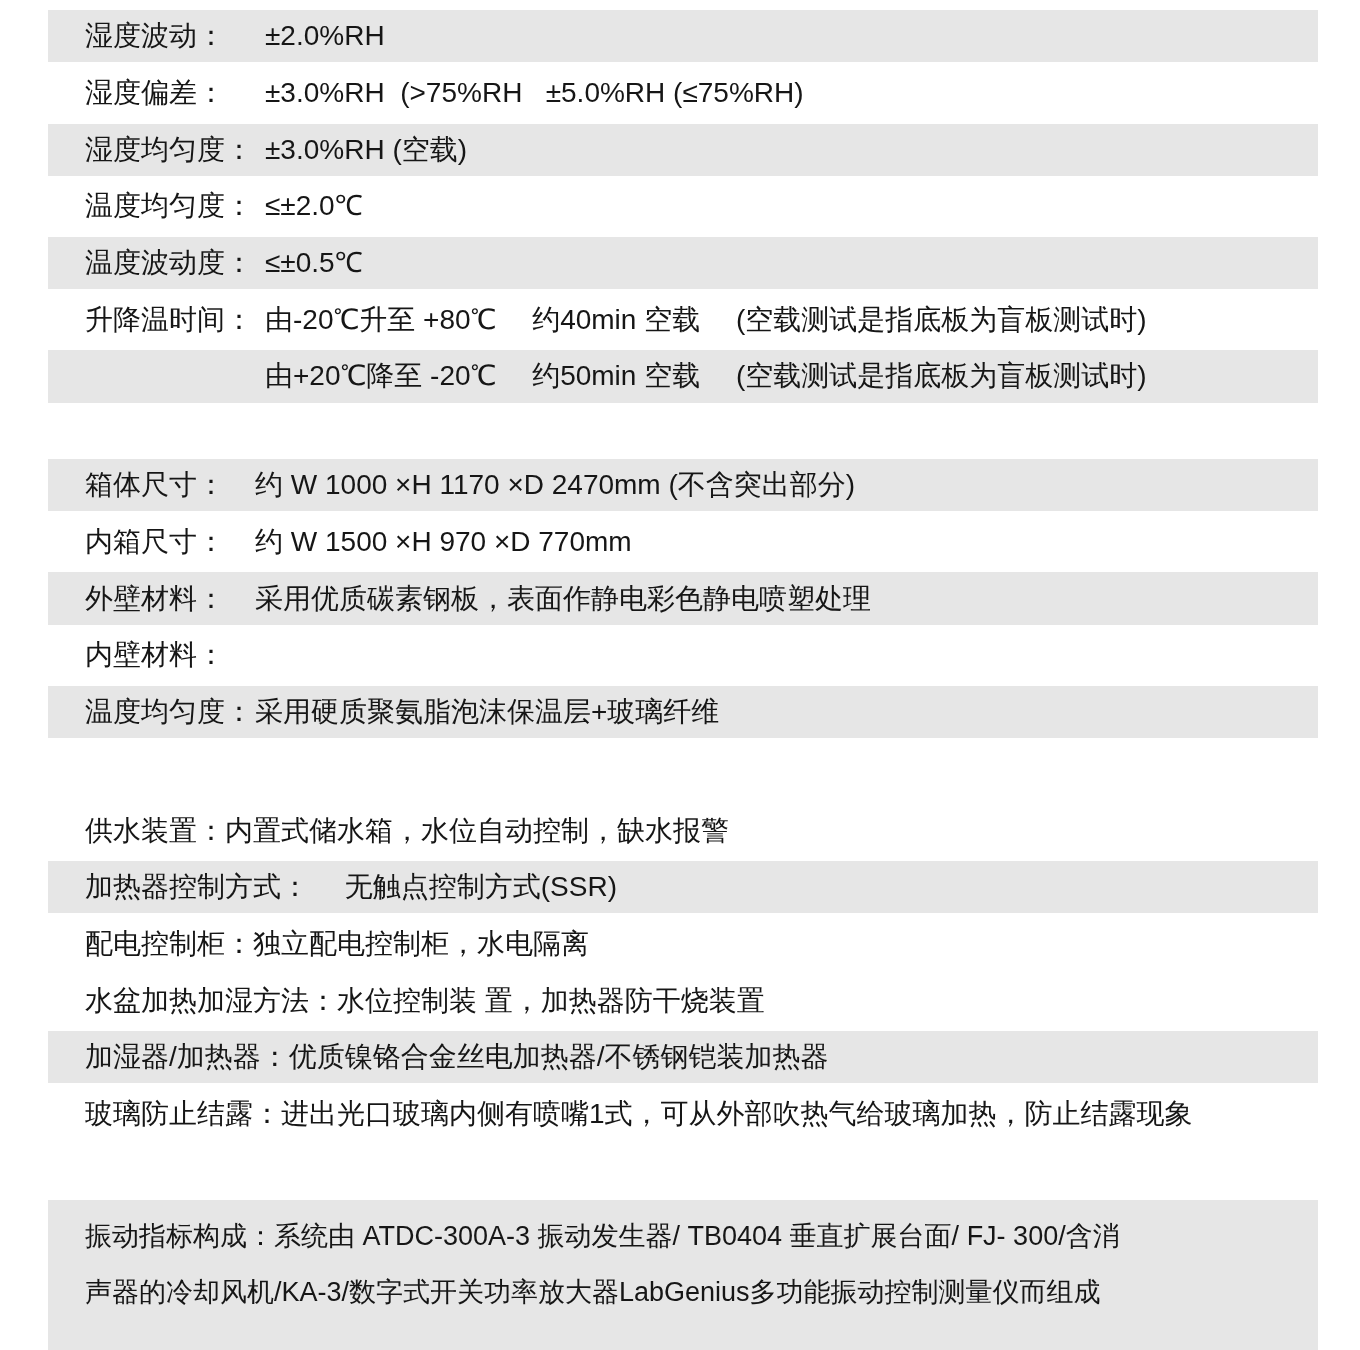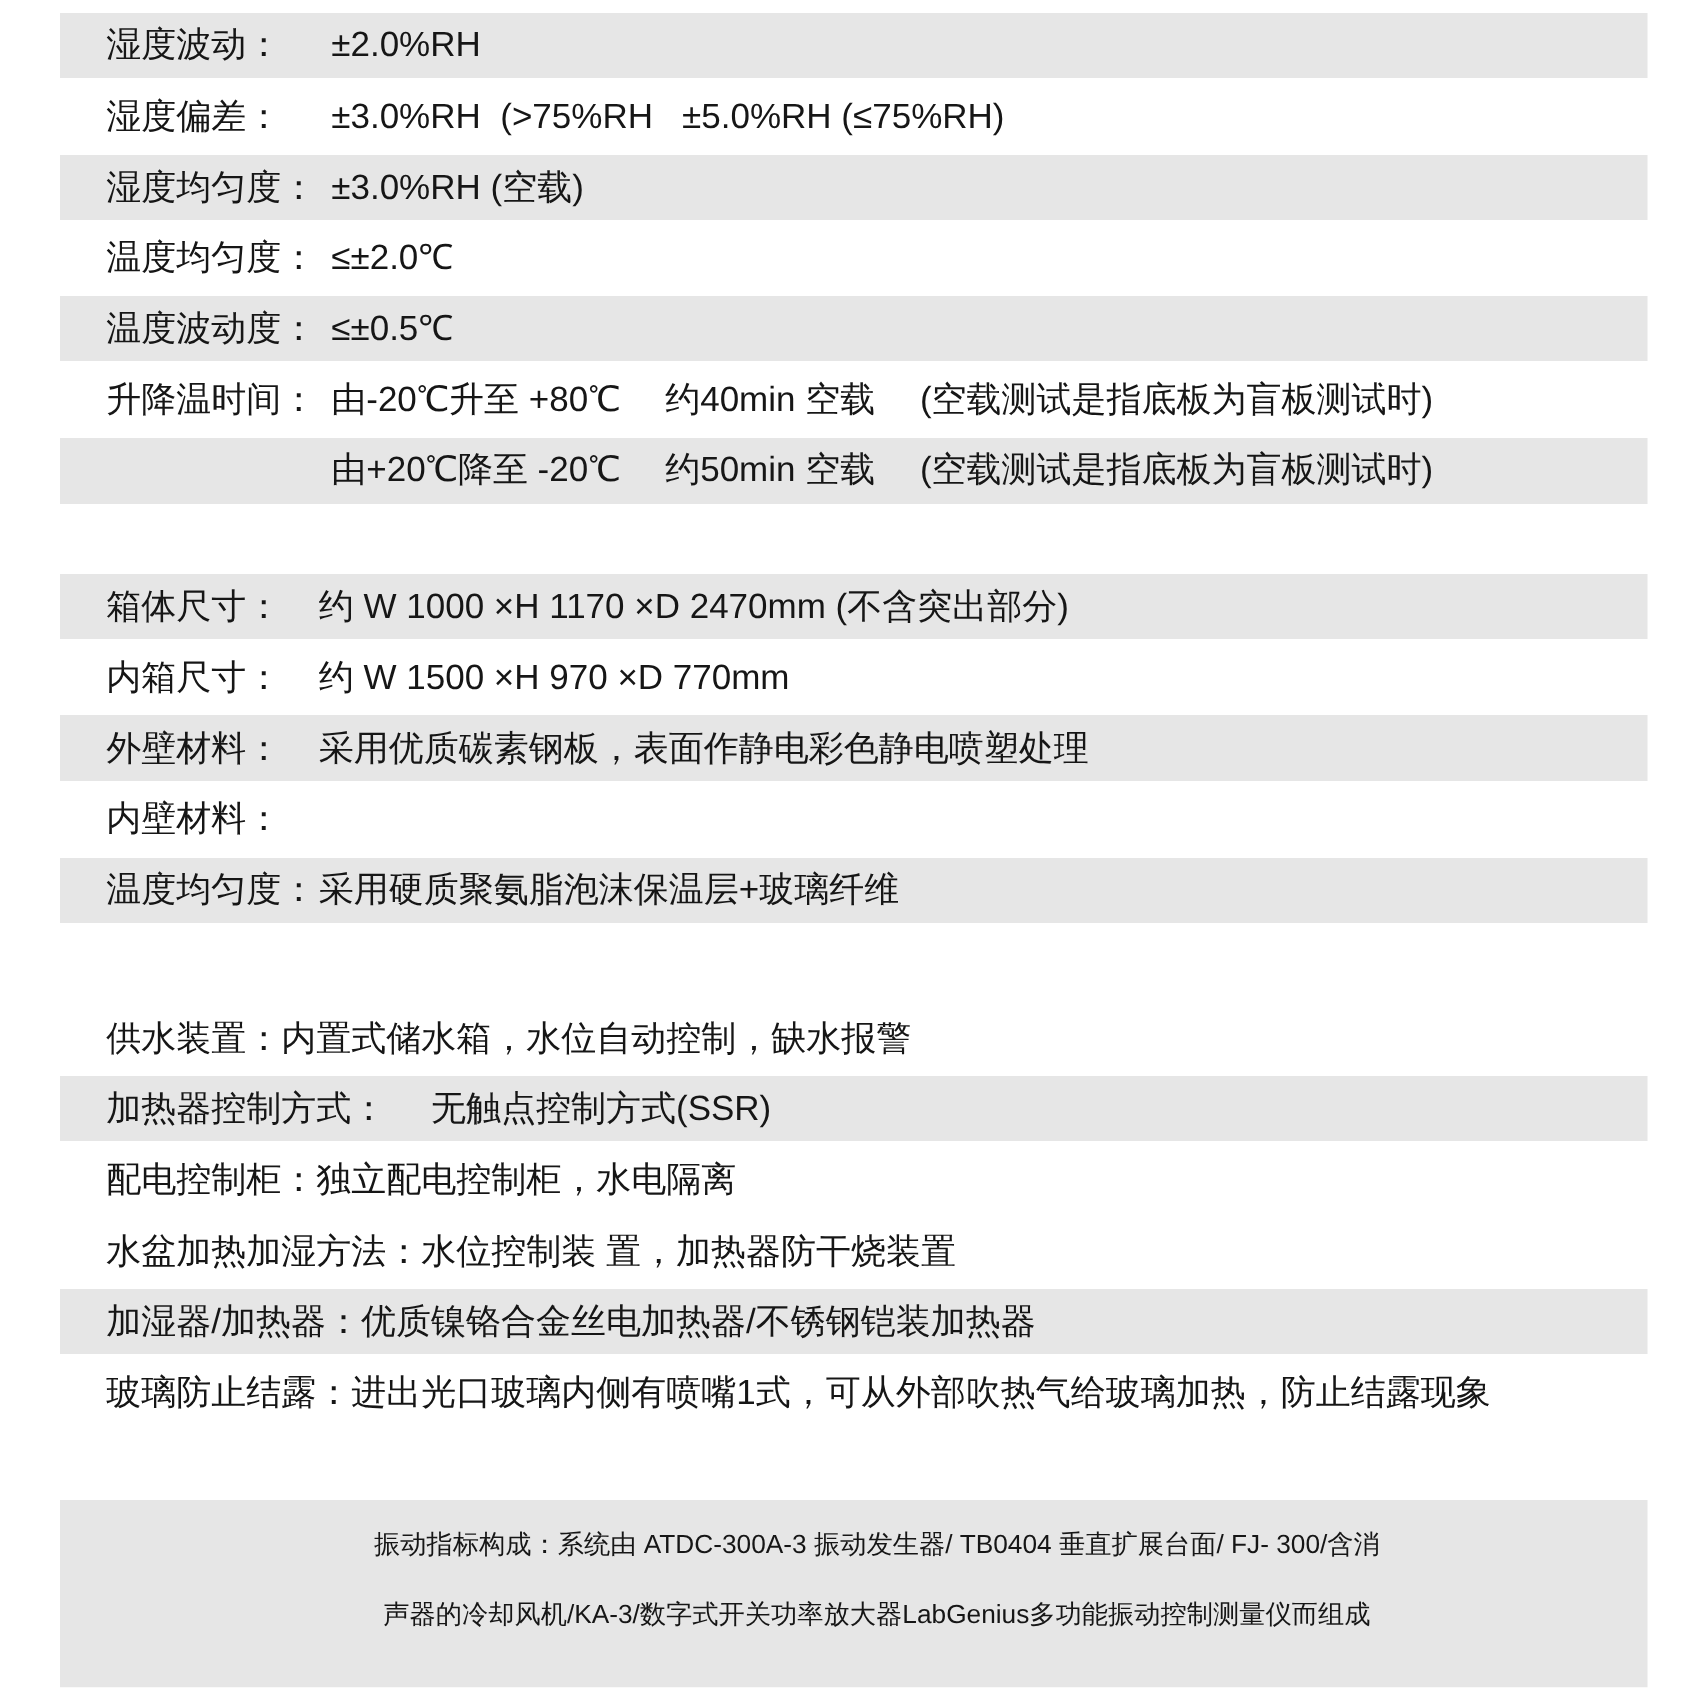--- a/index.html
+++ b/index.html
@@ -32,24 +32,23 @@
   .sec-b .lbl{width:170px;}
   .val{flex:0 0 auto;white-space:pre;}
   .txt{margin-left:37px;white-space:pre;}
   .block{
     margin:58px 42px 0 48px;
     background:#e6e6e6;
     padding:8px 0 30px 37px;
     box-sizing:border-box;
   }
   .bline{
-    font-size:21px;
+    font-size:27px;
     line-height:56px;
     white-space:pre;
-    text-align:center;
   }
 </style>
 </head>
 <body>
 
 <div class="sheet">
 
   <div class="rowgroup sec-a">
     <div class="row shaded">
       <span class="lbl">湿度波动：</span>

